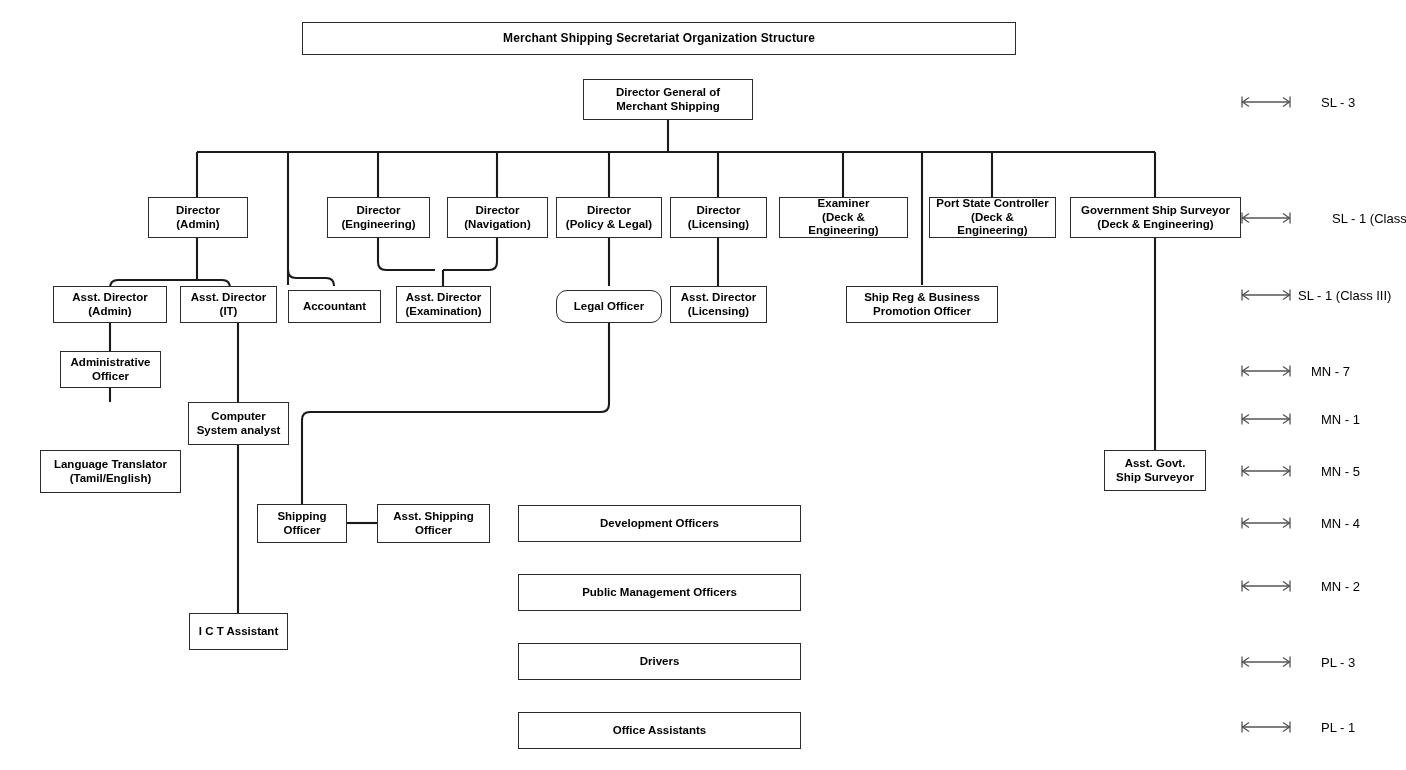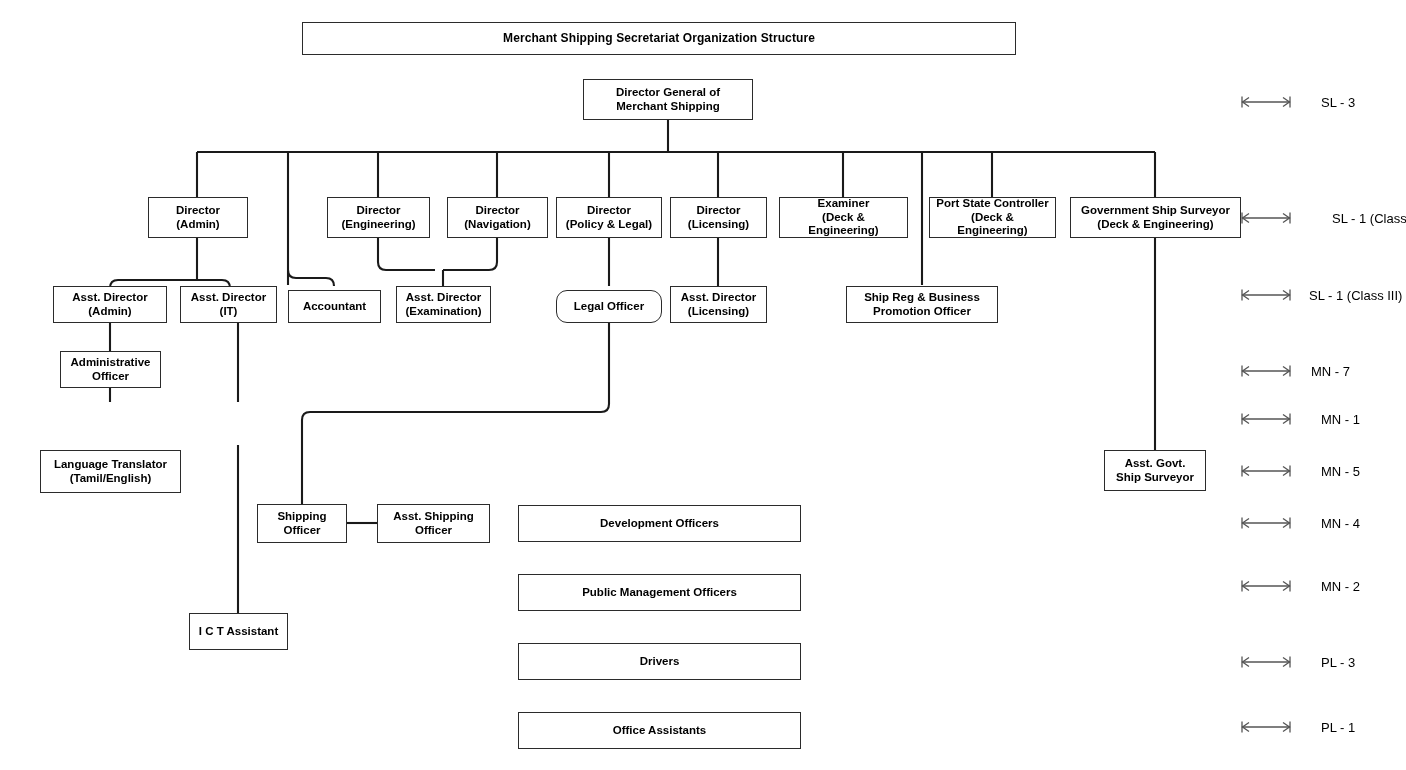--- a/index.html
+++ b/index.html
@@ -193,20 +193,24 @@
   </div>
 
   <div class="node" style="left:60px; top:351px; width:101px; height:37px;">
     <span class="label">Administrative
 Officer</span>
   </div>
   <div class="node" style="left:40px; top:402px; width:141px; height:43px;margin-top:48px;">
     <span class="label">Language Translator
 (Tamil/English)</span>
   </div>
+  <div class="node" style="left:188px; top:402px; width:101px; height:43px;">
+    <span class="label">Computer
+System analyst</span>
+  </div>
   <div class="node" style="left:1104px; top:450px; width:102px; height:41px;">
     <span class="label">Asst. Govt.
 Ship Surveyor</span>
   </div>
 
   <div class="node" style="left:257px; top:504px; width:90px; height:39px;">
     <span class="label">Shipping
 Officer</span>
   </div>
   <div class="node" style="left:377px; top:504px; width:113px; height:39px;">
@@ -259,21 +263,21 @@
   <div class="grade-row" style="left:1240px; top:286px;">
     <svg class="grade-arrow" width="52" height="16" viewBox="0 0 52 16">
       <g stroke="#555555" stroke-width="1.3" fill="none">
         <line x1="2" y1="2.5" x2="2" y2="13.5"></line>
         <line x1="50" y1="2.5" x2="50" y2="13.5"></line>
         <line x1="2" y1="8" x2="50" y2="8"></line>
         <polyline points="9,3.5 2.5,8 9,12.5"></polyline>
         <polyline points="43,3.5 49.5,8 43,12.5"></polyline>
       </g>
     </svg>
-    <span class="grade-label" style="margin-left:17px;">SL - 1 (Class III)</span>
+    <span class="grade-label" style="margin-left:6px;">SL - 1 (Class III)</span>
   </div>
 
   <div class="grade-row" style="left:1240px; top:362px;">
     <svg class="grade-arrow" width="52" height="16" viewBox="0 0 52 16">
       <g stroke="#555555" stroke-width="1.3" fill="none">
         <line x1="2" y1="2.5" x2="2" y2="13.5"></line>
         <line x1="50" y1="2.5" x2="50" y2="13.5"></line>
         <line x1="2" y1="8" x2="50" y2="8"></line>
         <polyline points="9,3.5 2.5,8 9,12.5"></polyline>
         <polyline points="43,3.5 49.5,8 43,12.5"></polyline>

